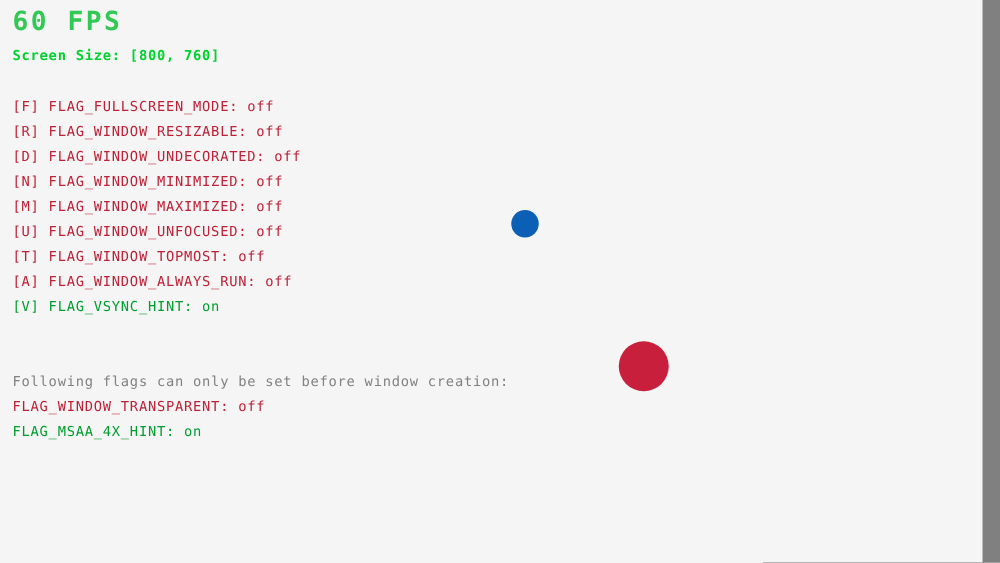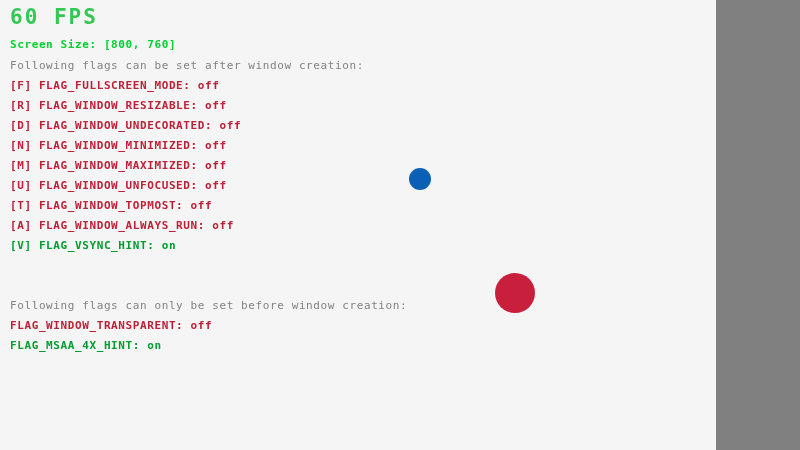--- a/index.html
+++ b/index.html
@@ -3,21 +3,21 @@
 <meta charset="utf-8">
 <title>raylib window flags demo</title>
 <style>
   html, body {
     margin: 0;
     padding: 0;
     background: #808080;
   }
   #screen {
     position: relative;
-    width: 716px;
+    width: 786px;
     height: 450px;
     background: #f5f5f5;
     overflow: hidden;
     font-family: "DejaVu Sans Mono", "Liberation Mono", monospace;
     -webkit-font-smoothing: none;
     font-smooth: never;
   }
 
   
   .txt {
@@ -47,21 +47,21 @@
 
   .section-header {
     font-size: 11px;
     letter-spacing: 0.6px;
     color: #828282;
   }
 
   .flag-line {
     font-size: 11px;
     letter-spacing: 0.6px;
-    font-weight: bold;
+    font-weight: normal;
   }
   .flag-line.state-off { color: #be2137; }
   .flag-line.state-on  { color: #009e2f; }
 
   #after-header  { left: 10px; top: 60px; }
   #before-header { left: 10px; top: 300px; }
 
   #flags-after  { position: absolute; left: 10px; top: 80px; }
   #flags-before { position: absolute; left: 10px; top: 320px; }
   #flags-after  .flag-line,
@@ -81,21 +81,20 @@
 </style>
 </head>
 <body>
 
 <div id="screen">
 
   <div class="txt" id="fps-counter">60 FPS</div>
 
   <div class="txt" id="screen-size-label">Screen Size: [800, 760]</div>
 
-  <div class="txt section-header" id="after-header">Following flags can be set after window creation:</div>
 
   <div id="flags-after">
       <span class="flag-line state-off">[F] FLAG_FULLSCREEN_MODE: off</span>
       <span class="flag-line state-off">[R] FLAG_WINDOW_RESIZABLE: off</span>
       <span class="flag-line state-off">[D] FLAG_WINDOW_UNDECORATED: off</span>
       <span class="flag-line state-off">[N] FLAG_WINDOW_MINIMIZED: off</span>
       <span class="flag-line state-off">[M] FLAG_WINDOW_MAXIMIZED: off</span>
       <span class="flag-line state-off">[U] FLAG_WINDOW_UNFOCUSED: off</span>
       <span class="flag-line state-off">[T] FLAG_WINDOW_TOPMOST: off</span>
       <span class="flag-line state-off">[A] FLAG_WINDOW_ALWAYS_RUN: off</span>

